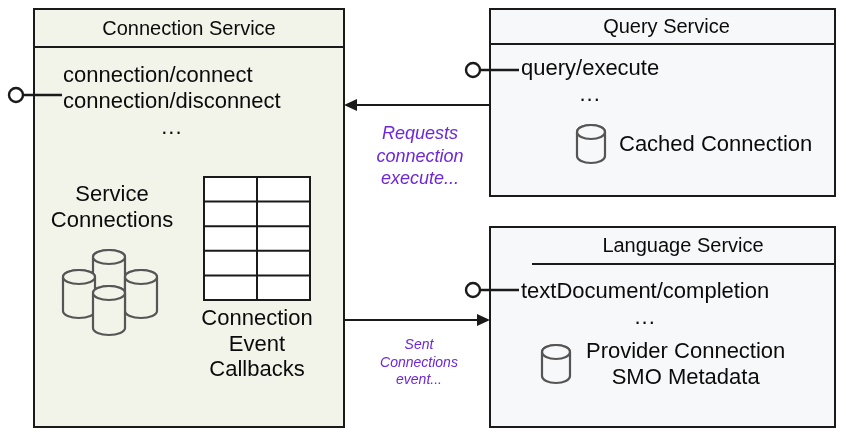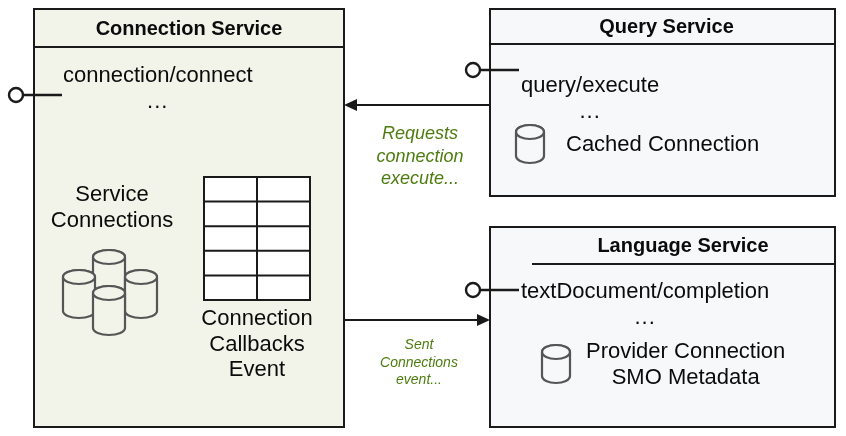--- a/index.html
+++ b/index.html
@@ -25,21 +25,21 @@
     border: 2px solid #1a1a1a;
   }
   .service-box.green { background: #f2f4ea; }
   .service-box.blue  { background: #f7f8fa; }
 
   .service-header {
     box-sizing: border-box;
     width: 100%;
     border-bottom: 2px solid #1a1a1a;
     text-align: center;
-    font-weight: bold;
+    font-weight: normal;
     color: #0b0b0b;
     display: flex;
     align-items: center;
     justify-content: center;
   }
   .service-body {
     position: relative;
     width: 100%;
   }
 
@@ -61,21 +61,21 @@
     position: absolute;
     color: #0b0b0b;
     text-align: center;
     line-height: 1.16;
   }
 
   
   .arrow-label {
     position: absolute;
     font-style: italic;
-    color: #4d7c0f;
+    color: #6d28d9;
     text-align: center;
     line-height: 1.25;
   }
 
   
   .overlay {
     position: absolute;
     left: 0; top: 0;
     width: 846px;
     height: 436px;
@@ -89,20 +89,21 @@
 
 <div id="canvas">
 
   <div class="service-box green" style="left:33px; top:8px; width:312px; height:420px;">
     <div class="service-header" style="height:38px; font-size:20px;">Connection Service</div>
     <div class="service-body" style="height:378px;"></div>
   </div>
 
   <div class="op-list" style="left:63px; top:62px; font-size:22px;">
     <span class="op-line">connection/connect</span>
+    <span class="op-line">connection/disconnect</span>
     <span class="ellipsis-line">...</span>
   </div>
 
   <div class="label-block" style="left:42px; top:181px; width:140px; font-size:22px;">
     <span style="display:block">Service</span>
     <span style="display:block">Connections</span>
   </div>
 
   <div class="cyl-group" style="left:52px; top:243px;">
     <svg width="122" height="96" viewBox="0 0 122 96">
@@ -129,35 +130,35 @@
       <line x1="1" y1="25.6" x2="107" y2="25.6" stroke="#1a1a1a" stroke-width="2"></line>
       <line x1="1" y1="50.2" x2="107" y2="50.2" stroke="#1a1a1a" stroke-width="2"></line>
       <line x1="1" y1="74.8" x2="107" y2="74.8" stroke="#1a1a1a" stroke-width="2"></line>
       <line x1="1" y1="99.4" x2="107" y2="99.4" stroke="#1a1a1a" stroke-width="2"></line>
       <line x1="54" y1="1" x2="54" y2="124" stroke="#1a1a1a" stroke-width="2"></line>
     </svg>
   </div>
 
   <div class="label-block" style="left:184px; top:305px; width:146px; font-size:22px;">
     <span style="display:block">Connection</span>
+    <span style="display:block">Event</span>
     <span style="display:block">Callbacks</span>
-    <span style="display:block">Event</span>
   </div>
 
   <div class="service-box blue" style="left:489px; top:8px; width:347px; height:189px;">
     <div class="service-header" style="height:35px; font-size:20px;padding-left:8px;">Query Service</div>
     <div class="service-body" style="height:150px;"></div>
   </div>
 
-  <div class="op-list" style="left:521px; top:72px; font-size:22px;">
+  <div class="op-list" style="left:521px; top:55px; font-size:22px;">
     <span class="op-line">query/execute</span>
     <span class="ellipsis-line">...</span>
   </div>
 
-  <div style="position:absolute; left:514px; top:123px; display:flex; align-items:center; gap:20px;">
+  <div style="position:absolute; left:575px; top:123px; display:flex; align-items:center; gap:12px;">
     <svg width="32" height="42" viewBox="0 0 32 42">
       <g fill="#f7f8fa" stroke="#555555" stroke-width="2.2">
         <path d="M2,9 a14,7 0 0 1 28,0 v24 a14,7 0 0 1 -28,0 z"></path>
         <ellipse cx="16" cy="9" rx="14" ry="7"></ellipse>
       </g>
     </svg>
     <span style="font-size:22px; color:#0b0b0b; white-space:nowrap;">Cached Connection</span>
   </div>
 
   <div class="service-box blue" style="left:489px; top:226px; width:347px; height:202px;padding-left:41px;">

